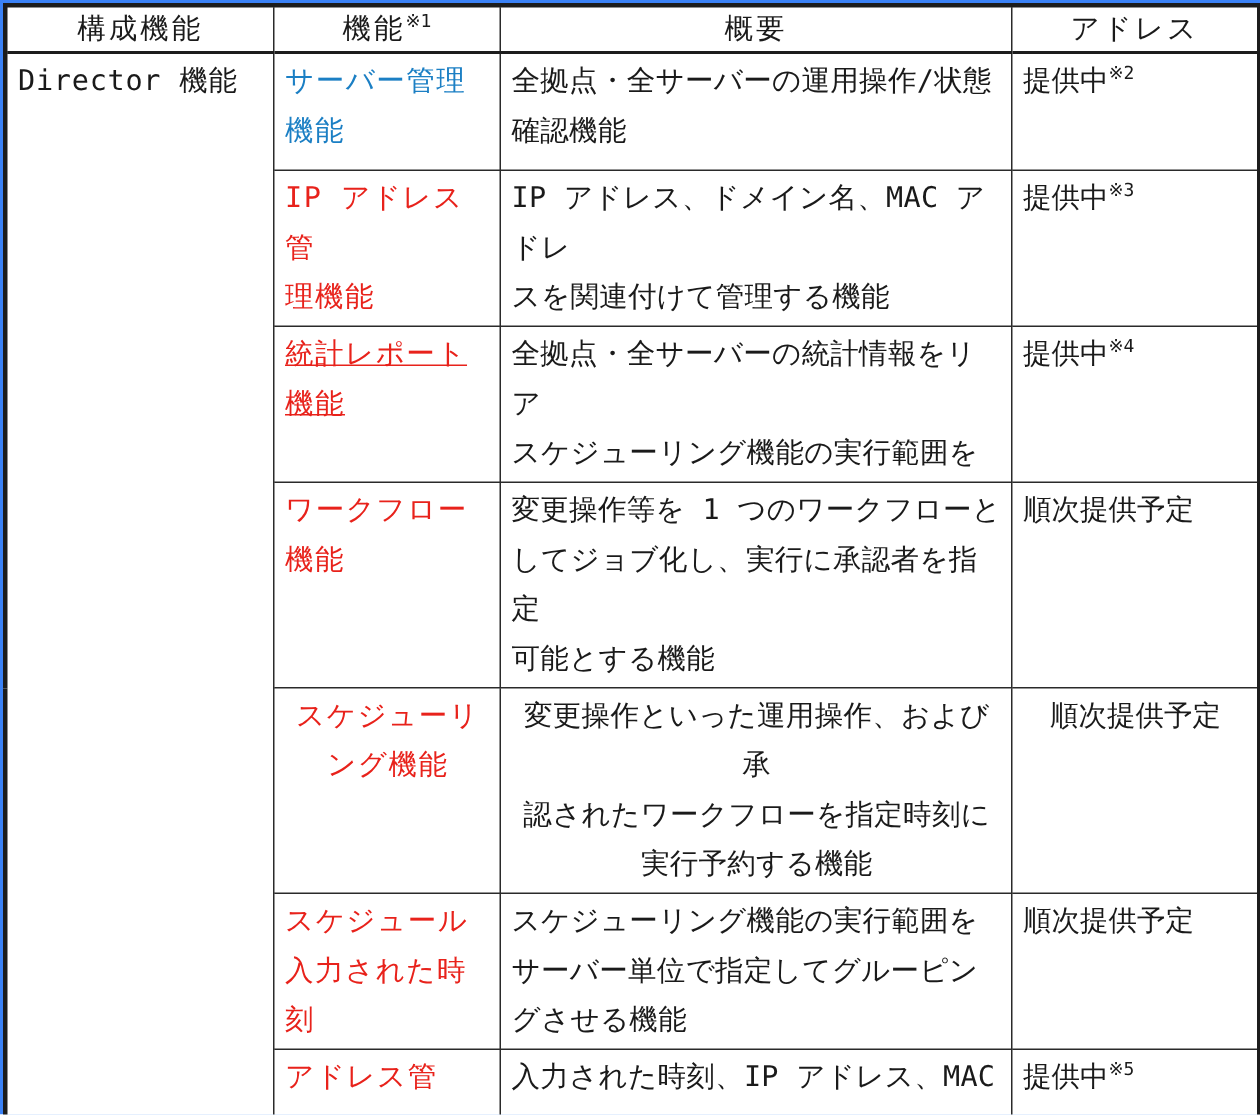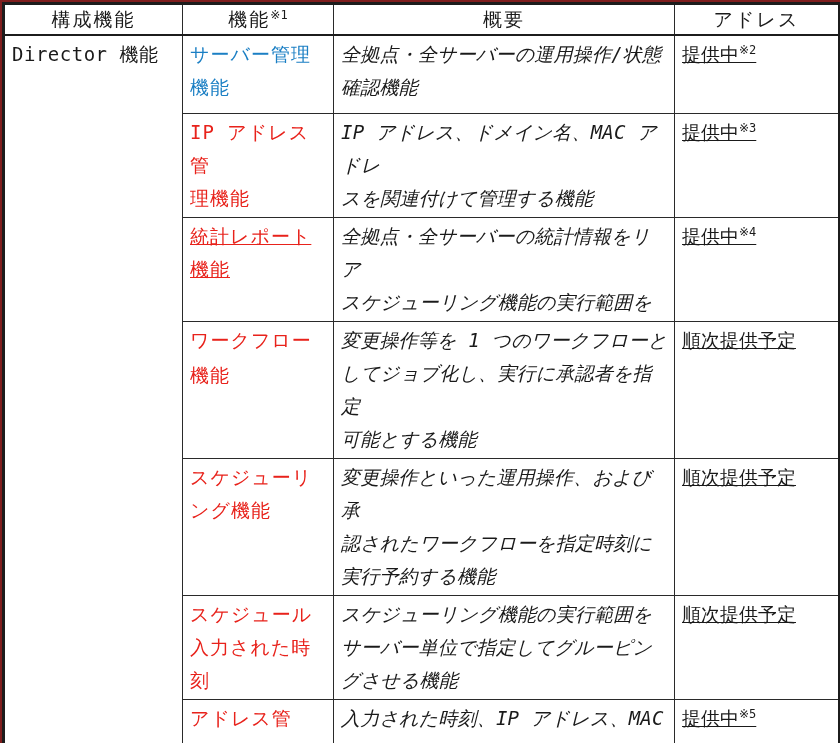--- a/index.html
+++ b/index.html
@@ -8,21 +8,21 @@
     background: #ffffff;
     width: 840px;
     font-family: "DejaVu Sans Mono", "DejaVu Sans", monospace;
     color: #1a1a1a;
   }
   .page {
     width: 840px;
     height: 743px;
     box-sizing: border-box;
     padding: 2px;
-    background: #7f1d1d;
+    background: #3b82f6;
   }
   table.feature-table {
     border-collapse: collapse;
     table-layout: fixed;
     width: 836px;
     border: 3px solid #1c1c1c;
     background: #ffffff;
   }
   th, td {
     border: 1.5px solid #2a2a2a;
@@ -53,41 +53,39 @@
     white-space: pre-line;
   }
   td.cell-fn {
     white-space: pre-line;
     letter-spacing: 1px;
     margin-top: 20px;
   }
   td.cell-ov {
     white-space: pre-line;
     letter-spacing: 0.2px;
-    font-style: italic;
   }
   td.cell-st {
     white-space: nowrap;
-    text-decoration: underline;
   }
   .fn-link {
     cursor: pointer;
   }
   sup.note {
     font-size: 12px;
     line-height: 0;
     vertical-align: super;
     letter-spacing: 0;
   }
   
   tbody tr:nth-child(1) { height: 79px; }
   tbody tr:nth-child(2) { height: 67px; }
   tbody tr:nth-child(3) { height: 68px; }
   tbody tr:nth-child(4) { height: 105px; }
-  tbody tr:nth-child(5) { height: 104px; }
+  tbody tr:nth-child(5) { height: 104px; text-align: center; }
   tbody tr:nth-child(6) { height: 103px; }
   tbody tr:nth-child(7) { height: 103px; }
   tbody tr:nth-child(8) { height: 37px; }
   tbody tr:nth-child(9) { height: 36px; }
 </style>
 </head>
 <body>
 
 <div class="page">
   <table class="feature-table">
@@ -122,21 +120,21 @@
         <td class="cell-st"><span>提供中</span><sup class="note">※3</sup></td>
       </tr>
       <tr>
         <td class="cell-fn"><span class="fn-link" style="color: rgb(232, 34, 27); text-decoration: underline;">統計レポート
 機能</span></td>
         <td class="cell-ov">全拠点・全サーバーの統計情報をリア
 スケジューリング機能の実行範囲を</td>
         <td class="cell-st"><span>提供中</span><sup class="note">※4</sup></td>
       </tr>
       <tr>
-        <td class="cell-fn"><span class="fn-link" style="color: rgb(232, 34, 27); font-family: Liberation Mono, monospace;">ワークフロー
+        <td class="cell-fn"><span class="fn-link" style="color: rgb(232, 34, 27);">ワークフロー
 機能</span></td>
         <td class="cell-ov">変更操作等を 1 つのワークフローと
 してジョブ化し、実行に承認者を指定
 可能とする機能</td>
         <td class="cell-st"><span>順次提供予定</span><sup class="note"></sup></td>
       </tr>
       <tr>
         <td class="cell-fn"><span class="fn-link" style="color: rgb(232, 34, 27);">スケジューリ
 ング機能</span></td>
         <td class="cell-ov">変更操作といった運用操作、および承

